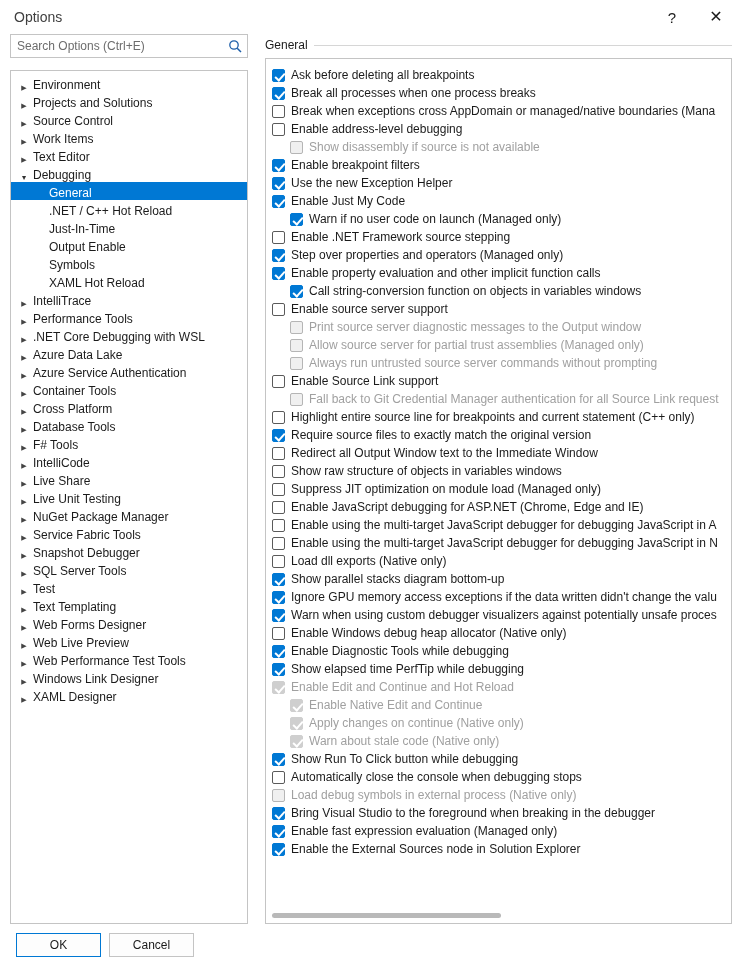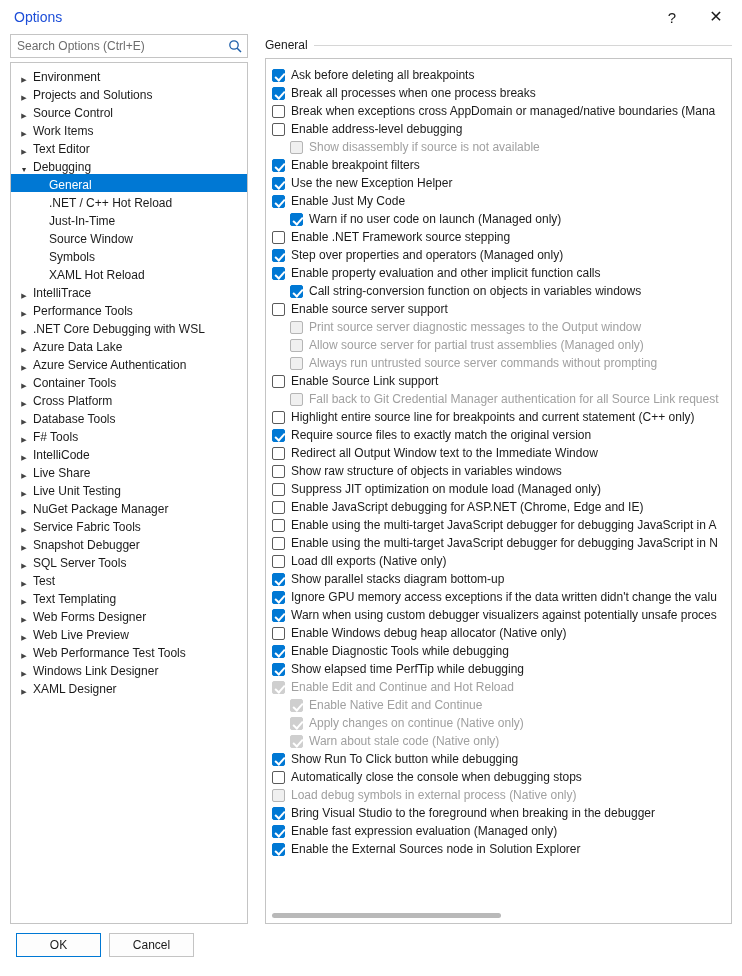--- a/index.html
+++ b/index.html
@@ -23,21 +23,21 @@
   .titlebar {
     height: 34px;
     flex: 0 0 34px;
     display: flex;
     align-items: center;
     padding: 0 4px 0 14px;
     background: #ffffff;
   }
   .title-text {
     font-size: 14px;
-    color: #1d4ed8;
+    color: #404040;
   }
   .titlebar-spacer { flex: 1 1 auto; }
   .titlebar-btn {
     width: 44px; height: 30px;
     display: flex; align-items: center; justify-content: center;
     font-size: 15px;
     color: #1b1b1b;
     cursor: default;
     background: transparent;
     border: none;
@@ -53,21 +53,21 @@
   }
   .left-pane {
     width: 238px;
     flex: 0 0 238px;
     display: flex;
     flex-direction: column;
   }
   .search-box {
     position: relative;
     height: 24px;
-    margin-bottom: 4px;
+    margin-bottom: 12px;
     border-radius: 10px;
   }
   .search-input {
     width: 100%;
     height: 24px;
     border: 1px solid #c4c4c4;
     background: #ffffff;
     padding: 0 24px 0 6px;
     font-family: "Liberation Sans", sans-serif;
     font-size: 12px;
@@ -269,21 +269,21 @@
           <div class="tree-row leaf indent-1">
             <span class="arrow"></span>
             <span class="tree-label">.NET / C++ Hot Reload</span>
           </div>
           <div class="tree-row leaf indent-1">
             <span class="arrow"></span>
             <span class="tree-label">Just-In-Time</span>
           </div>
           <div class="tree-row leaf indent-1">
             <span class="arrow"></span>
-            <span class="tree-label">Source Window</span>
+            <span class="tree-label">Output Enable</span>
           </div>
           <div class="tree-row leaf indent-1">
             <span class="arrow"></span>
             <span class="tree-label">Symbols</span>
           </div>
           <div class="tree-row leaf indent-1">
             <span class="arrow"></span>
             <span class="tree-label">XAML Hot Reload</span>
           </div>
           <div class="tree-row">

